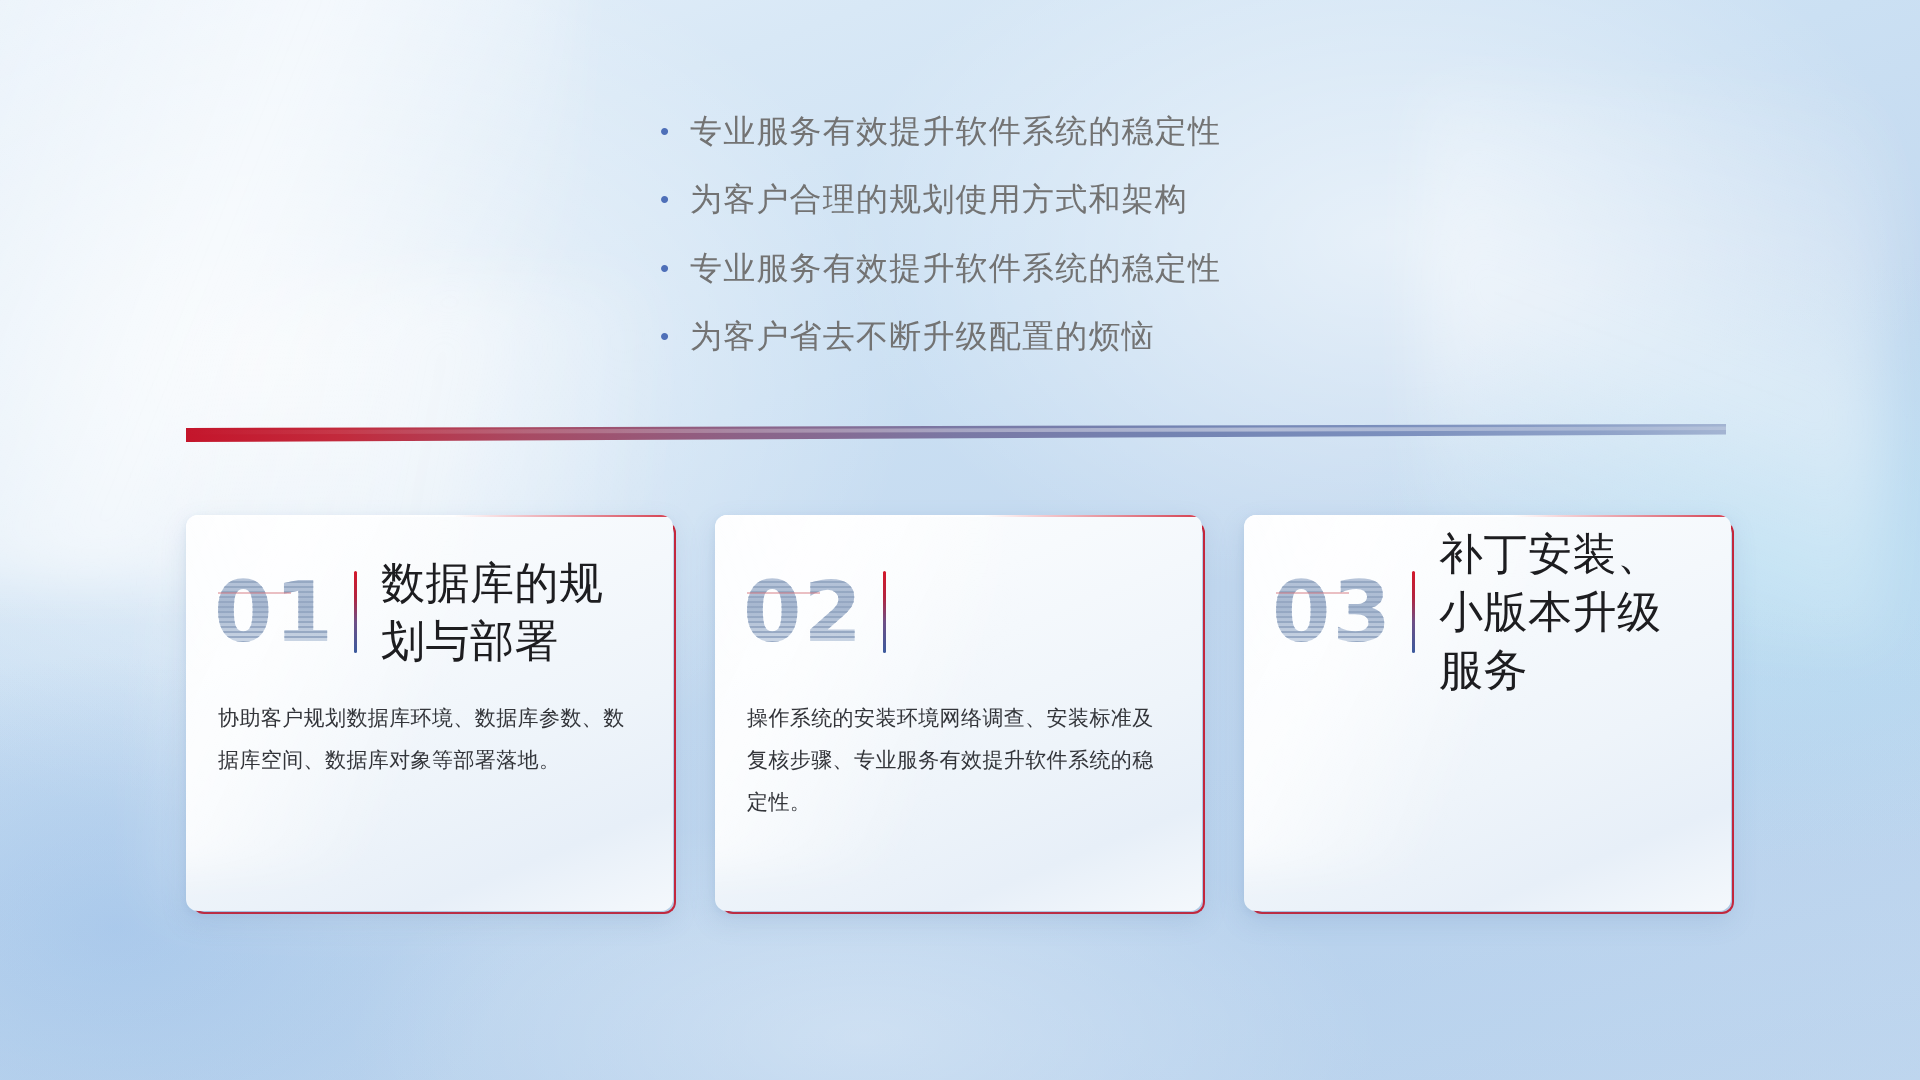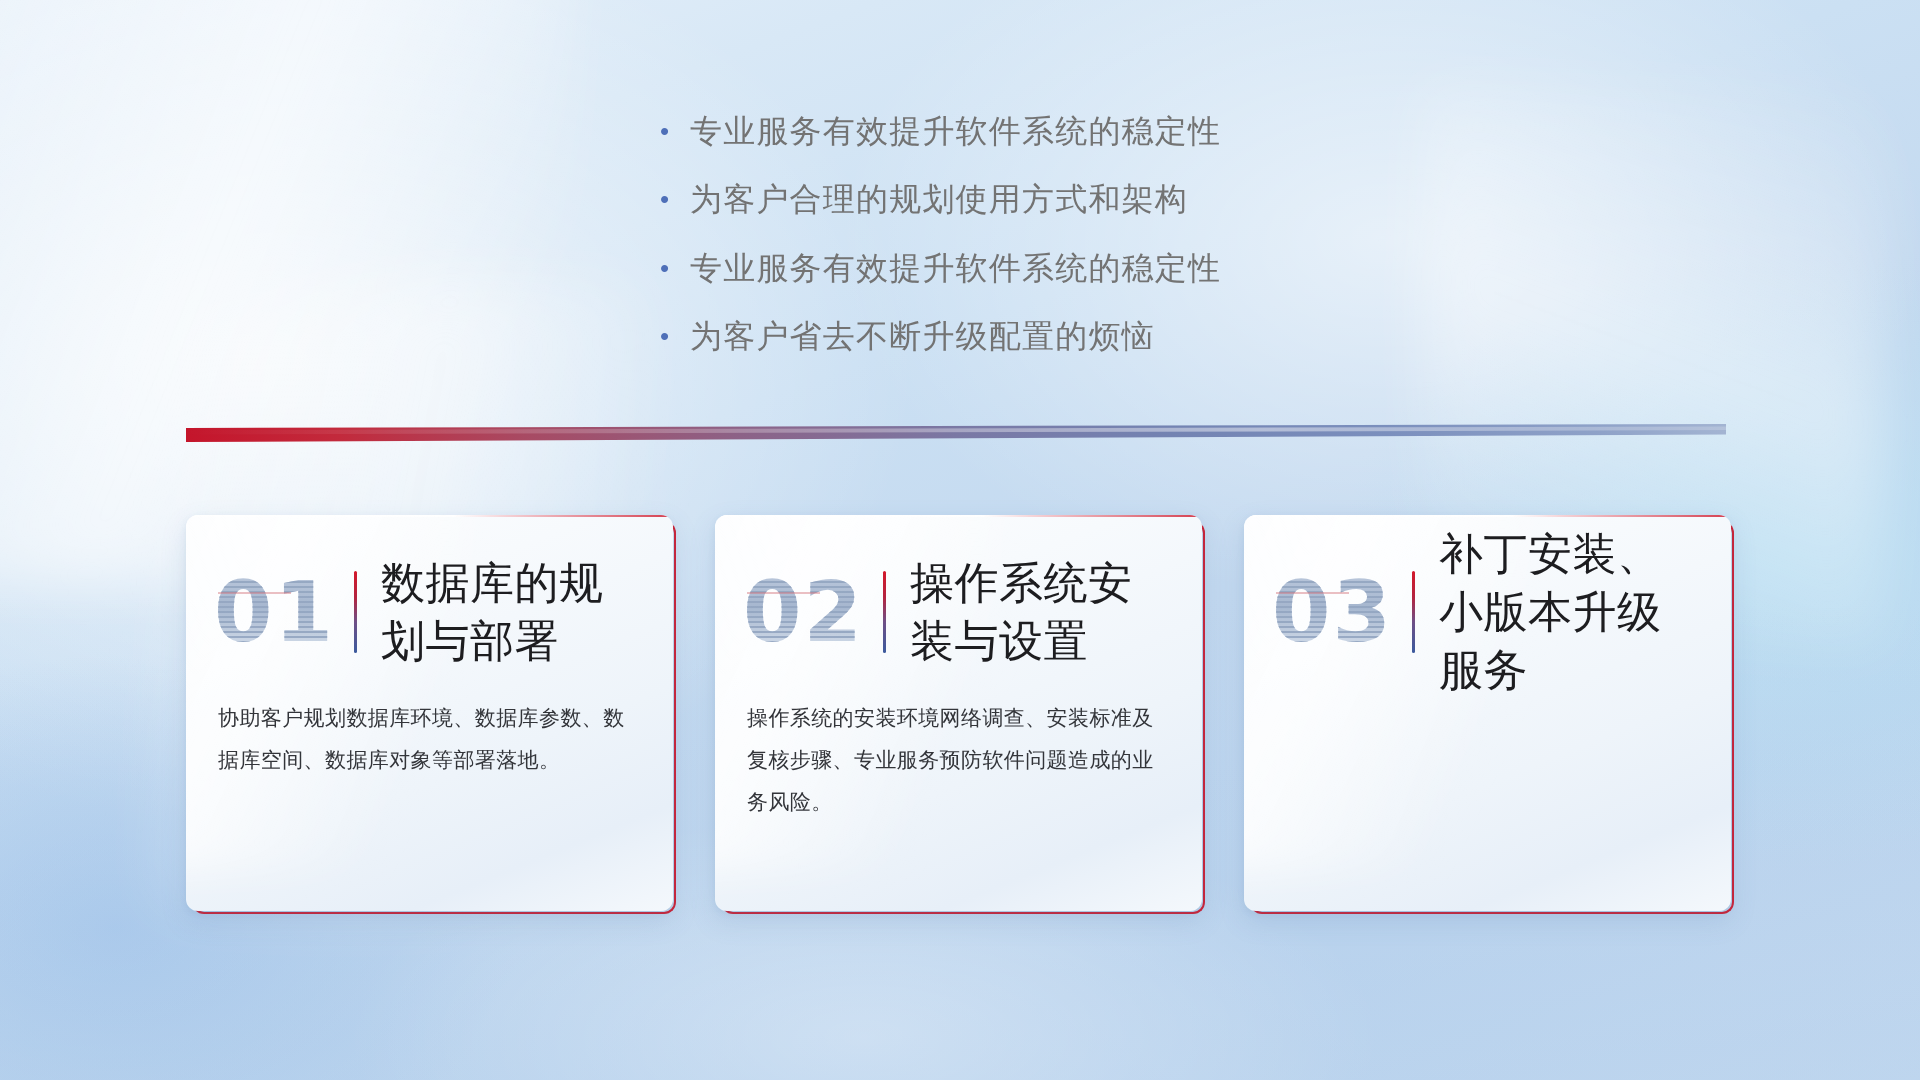--- a/index.html
+++ b/index.html
@@ -275,23 +275,22 @@
     </div>
   </div>
 
   <div class="card">
     <div class="card-accent hide-left"></div>
     <div class="card-face">
       <div class="card-sheen"></div>
       <div class="card-head">
         <div class="card-num">02</div>
         <div class="card-bar"></div>
-        <div class="card-title">操作系统安装与设置</div>
       </div>
-      <div class="card-body">操作系统的安装环境网络调查、安装标准及复核步骤、专业服务预防软件问题造成的业务风险。</div>
+      <div class="card-body">操作系统的安装环境网络调查、安装标准及复核步骤、专业服务有效提升软件系统的稳定性。</div>
     </div>
   </div>
 
   <div class="card">
     <div class="card-accent hide-left"></div>
     <div class="card-face">
       <div class="card-sheen"></div>
       <div class="card-head">
         <div class="card-num">03</div>
         <div class="card-bar"></div>

